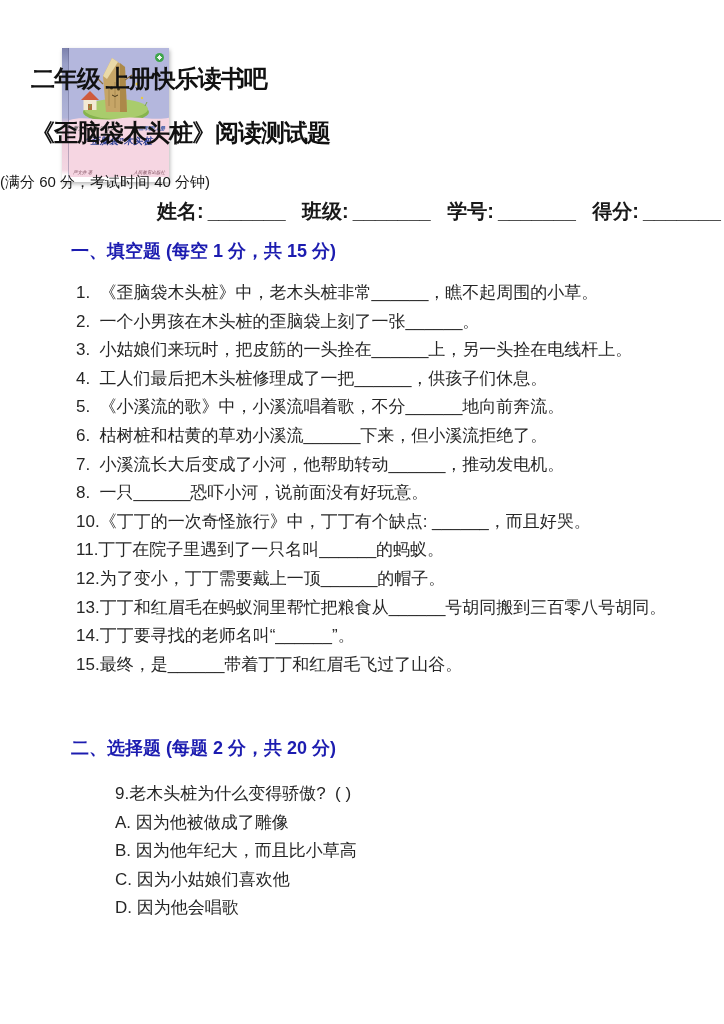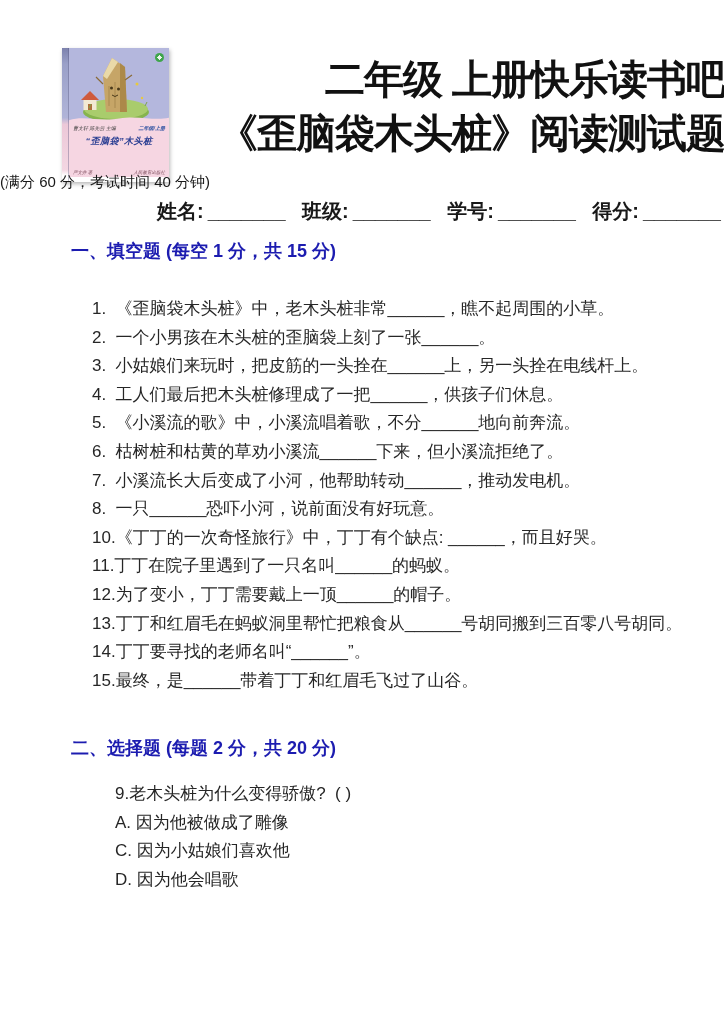--- a/index.html
+++ b/index.html
@@ -26,36 +26,36 @@
   .meta-row{display:flex;justify-content:space-between;padding:4px 4px 0 4px;
         font-size:5px;line-height:6px;color:#3a3a3a;}
   .meta-row .grade{color:#2b4fa0;font-weight:bold;}
   .cover-title{margin-top:4px;text-align:center;font-size:9px;font-weight:bold;
         color:#2b3f93;letter-spacing:.5px;}
   .pub-row{position:absolute;left:4px;right:4px;bottom:2px;display:flex;
         justify-content:space-between;font-size:4.5px;line-height:5px;color:#7a4a5a;}
 
   
   .main-title{position:absolute;left:31px;top:52px;width:694px;margin:0;
-        text-align:right;font-size:40px;line-height:54px;font-weight:bold;
+        text-align:left;font-size:24px;line-height:54px;font-weight:bold;
         letter-spacing:-1px;color:#111;}
   .main-title span{display:block;}
   .subtitle{position:absolute;left:0;top:173px;width:706px;text-align:left;
         font-size:15px;font-weight:normal;color:#181818;}
   .name-line{position:absolute;left:157px;top:198px;font-size:20px;font-weight:bold;
         color:#181818;white-space:nowrap;}
   .field{margin-right:11px;}
   .flabel{margin-right:4px;}
   .fblank{letter-spacing:0;}
 
   
   .sec-head{position:absolute;left:62px;font-size:18px;font-weight:bold;color:#1c1cb0;white-space:pre;margin-left:9px;}
   .sec1{top:239px;}
   .sec2{top:736px;}
-  .fill-list{position:absolute;left:76px;top:279px;margin:16px;padding:0;list-style:none;
+  .fill-list{position:absolute;left:76px;top:279px;margin:0;padding:0;list-style:none;
         font-size:17px;line-height:28.6px;color:#262626;}
   .fill-list li{white-space:pre;}
   .mc-block{position:absolute;left:115px;top:780px;font-size:17px;line-height:28.5px;color:#262626;}
   .mc-block div{white-space:pre;}
 </style>
 </head>
 <body>
 
 <div class="page">
 
@@ -128,17 +128,18 @@
     <li>12.为了变小，丁丁需要戴上一顶______的帽子。</li>
     <li>13.丁丁和红眉毛在蚂蚁洞里帮忙把粮食从______号胡同搬到三百零八号胡同。</li>
     <li>14.丁丁要寻找的老师名叫“______”。</li>
     <li>15.最终，是______带着丁丁和红眉毛飞过了山谷。</li>
   </ul>
 
   <div class="sec-head sec2">二、选择题 (每题 2 分，共 20 分)</div>
   <div class="mc-block">
     <div>9.老木头桩为什么变得骄傲?  ( )</div>
     <div>A. 因为他被做成了雕像</div>
+    <div>B. 因为他年纪大，而且比小草高</div>
     <div>C. 因为小姑娘们喜欢他</div>
     <div>D. 因为他会唱歌</div>
   </div>
 
 </div>
 
 </body></html>

